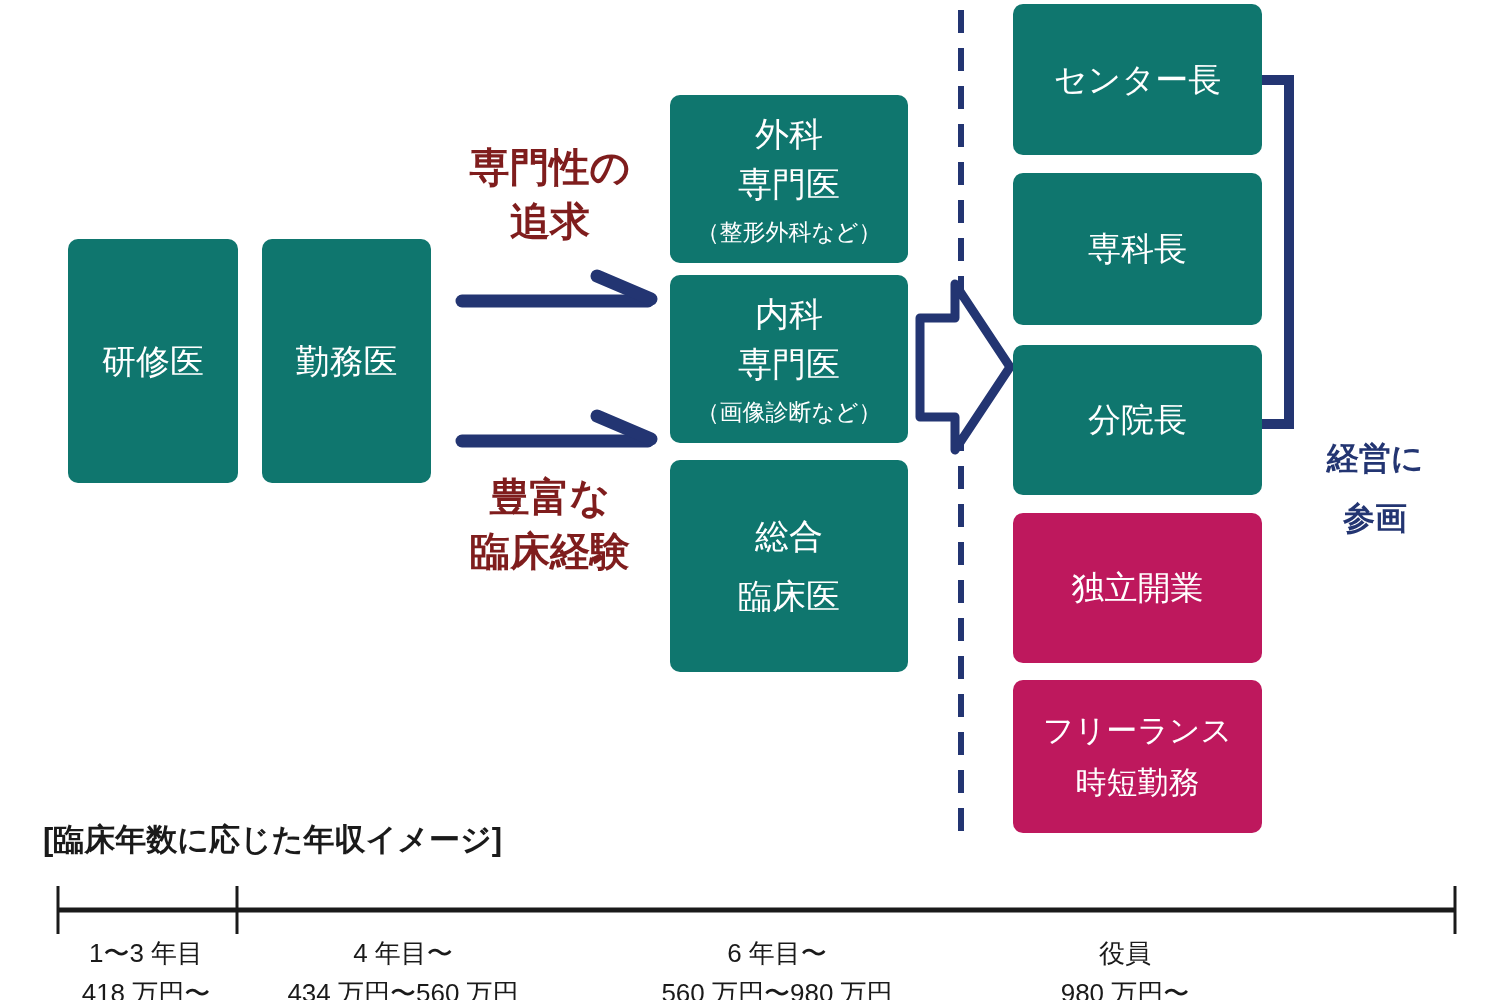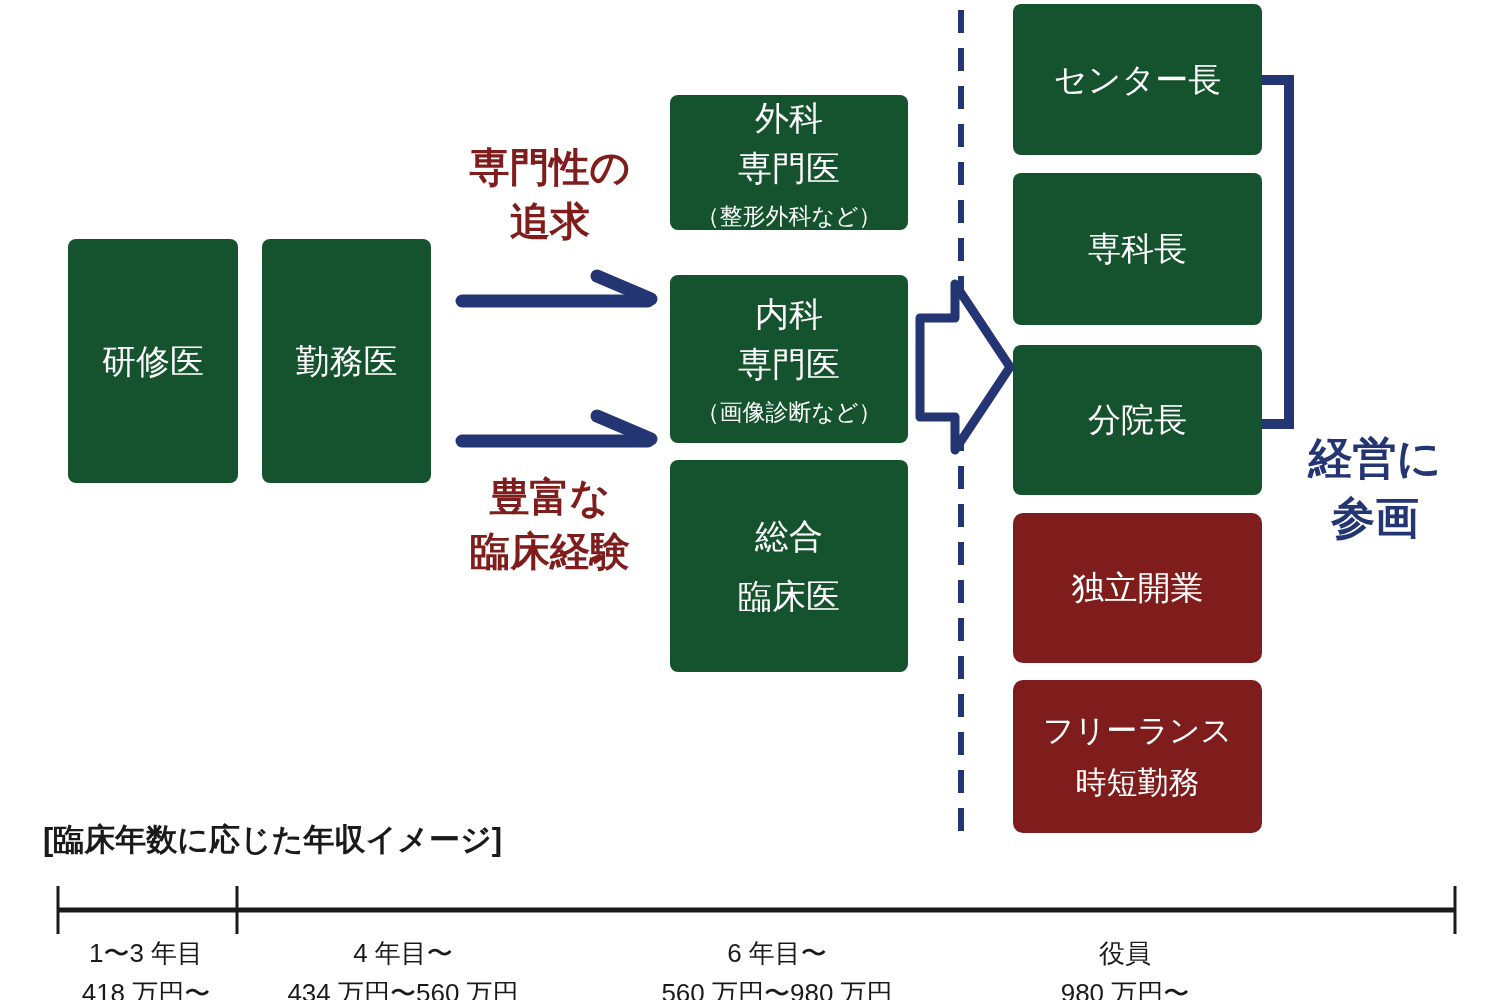--- a/index.html
+++ b/index.html
@@ -13,35 +13,35 @@
   #shapes{position:absolute;left:0;top:0;width:1500px;height:1000px;}
   .box{
     position:absolute;
     border-radius:10px;
     color:#ffffff;
     display:flex;flex-direction:column;
     align-items:center;justify-content:center;
     text-align:center;
     z-index:2;
   }
-  .box.dark{background:#14532d;border-radius:8px;}
-  .box.light{background:#7f1d1d;}
+  .box.dark{background:#0f766e;}
+  .box.light{background:#be185d;}
   .box-line{font-size:34px;line-height:50px;}
   .box-line.sm{font-size:33px;line-height:50px;}
   .box-note{font-size:23px;line-height:34px;margin-top:6px;}
   .route-label{
     position:absolute;z-index:2;
     color:#7f1d1d;font-weight:bold;
     font-size:40px;line-height:54px;
     text-align:center;
   }
   .mgmt-label{
     position:absolute;z-index:2;
     color:#233572;font-weight:bold;
-    font-size:44px;line-height:60px;
+    font-size:32px;line-height:60px;
     text-align:center;
   }
   .salary-title{
     position:absolute;z-index:2;
     color:#1A1A1A;font-weight:bold;
     font-size:31px;line-height:40px;
   }
   .period{
     position:absolute;z-index:2;
     color:#1A1A1A;
@@ -89,21 +89,21 @@
 
   <div class="route-label" style="left:430px;top:140px;width:240px;">
     <div>専門性の</div>
     <div>追求</div>
   </div>
   <div class="route-label" style="left:430px;top:470px;width:240px;">
     <div>豊富な</div>
     <div>臨床経験</div>
   </div>
 
-  <div class="box dark" style="left:670px;top:95px;width:238px;height:135px;">
+  <div class="box dark" style="left:670px;top:95px;width:238px;height:168px;">
     <div class="box-line">外科</div>
     <div class="box-line">専門医</div>
     <div class="box-note">（整形外科など）</div>
   </div>
   <div class="box dark" style="left:670px;top:275px;width:238px;height:168px;">
     <div class="box-line">内科</div>
     <div class="box-line">専門医</div>
     <div class="box-note">（画像診断など）</div>
   </div>
   <div class="box dark" style="left:670px;top:460px;width:238px;height:212px;">

